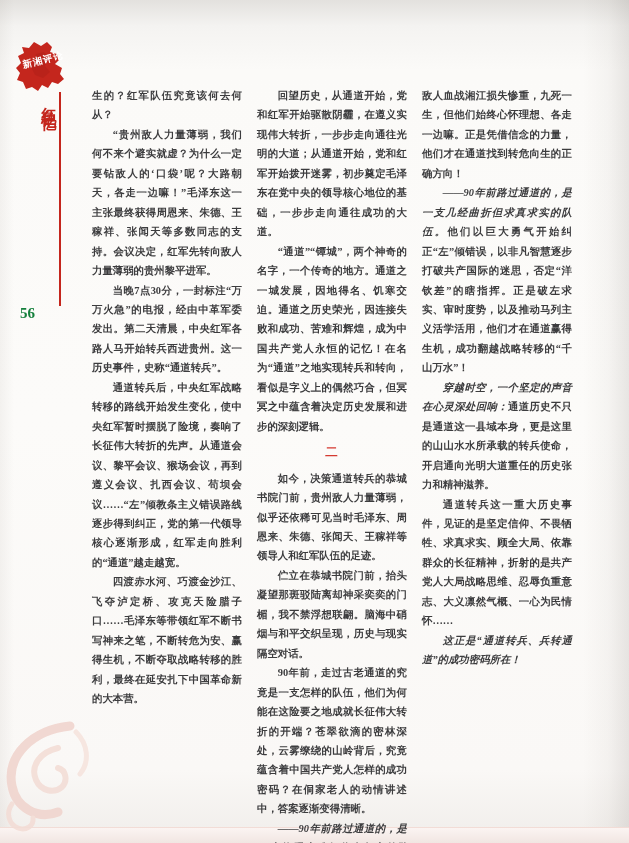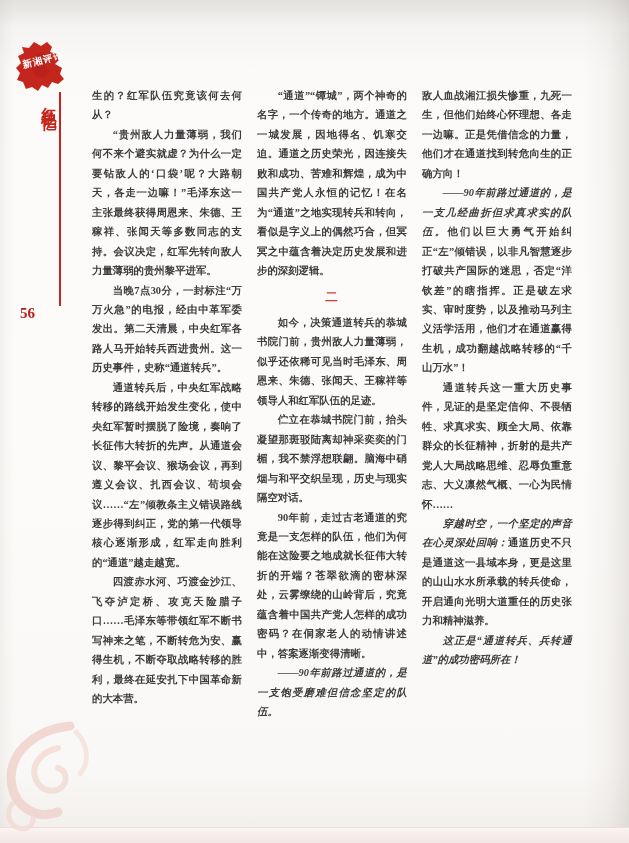--- a/index.html
+++ b/index.html
@@ -34,21 +34,21 @@
     font-family:"Liberation Sans","DejaVu Sans",sans-serif;
   }
   .vert-title{
     position:absolute;left:39px;top:95px;
     writing-mode:vertical-rl;text-orientation:upright;
     color:#c4261d;font-weight:bold;font-size:15px;letter-spacing:3px;
     font-family:"Liberation Sans","DejaVu Sans",sans-serif;
   }
   .vert-rule{position:absolute;left:59px;top:92px;width:2px;height:214px;background:#c4261d;}
   .page-num{
-    position:absolute;left:20px;top:305px;color:#b91c1c;
+    position:absolute;left:20px;top:305px;color:#15803d;
     font-size:15px;font-weight:bold;font-family:"Liberation Serif","DejaVu Serif",serif;
   }
   
   .col{
     position:absolute;top:86px;width:150px;
     font-size:10.4px;line-height:19.45px;text-align:justify;
     color:#3c3c3e;
   }
   .col-left{left:92px;}
   .col-mid{left:257px;}
@@ -94,28 +94,29 @@
 
 <div class="col col-left">
   <p class="noindent">生的？红军队伍究竟该何去何从？</p>
   <p>“贵州敌人力量薄弱，我们何不来个避实就虚？为什么一定要钻敌人的‘口袋’呢？大路朝天，各走一边嘛！”毛泽东这一主张最终获得周恩来、朱德、王稼祥、张闻天等多数同志的支持。会议决定，红军先转向敌人力量薄弱的贵州黎平进军。</p>
   <p>当晚7点30分，一封标注“万万火急”的电报，经由中革军委发出。第二天清晨，中央红军各路人马开始转兵西进贵州。这一历史事件，史称“通道转兵”。</p>
   <p>通道转兵后，中央红军战略转移的路线开始发生变化，使中央红军暂时摆脱了险境，奏响了长征伟大转折的先声。从通道会议、黎平会议、猴场会议，再到遵义会议、扎西会议、苟坝会议……“左”倾教条主义错误路线逐步得到纠正，党的第一代领导核心逐渐形成，红军走向胜利的“通道”越走越宽。</p>
   <p>四渡赤水河、巧渡金沙江、飞夺泸定桥、攻克天险腊子口……毛泽东等带领红军不断书写神来之笔，不断转危为安、赢得生机，不断夺取战略转移的胜利，最终在延安扎下中国革命新的大本营。</p>
 </div>
 
 <div class="col col-mid">
+  <p>回望历史，从通道开始，党和红军开始驱散阴霾，在遵义实现伟大转折，一步步走向通往光明的大道；从通道开始，党和红军开始拨开迷雾，初步奠定毛泽东在党中央的领导核心地位的基础，一步步走向通往成功的大道。</p>
   <p>“通道”“镡城”，两个神奇的名字，一个传奇的地方。通道之一城发展，因地得名、饥寒交迫。通道之历史荣光，因连接失败和成功、苦难和辉煌，成为中国共产党人永恒的记忆！在名为“通道”之地实现转兵和转向，看似是字义上的偶然巧合，但冥冥之中蕴含着决定历史发展和进步的深刻逻辑。</p>
   <div class="divider">二</div>
   <p>如今，决策通道转兵的恭城书院门前，贵州敌人力量薄弱，似乎还依稀可见当时毛泽东、周恩来、朱德、张闻天、王稼祥等领导人和红军队伍的足迹。</p>
   <p>伫立在恭城书院门前，抬头凝望那斑驳陆离却神采奕奕的门楣，我不禁浮想联翩。脑海中硝烟与和平交织呈现，历史与现实隔空对话。</p>
   <p>90年前，走过古老通道的究竟是一支怎样的队伍，他们为何能在这险要之地成就长征伟大转折的开端？苍翠欲滴的密林深处，云雾缭绕的山岭背后，究竟蕴含着中国共产党人怎样的成功密码？在侗家老人的动情讲述中，答案逐渐变得清晰。</p>
   <p><span class="lead">——90年前路过通道的，是一支饱受磨难但信念坚定的队伍。</span></p>
 </div>
 
 <div class="col col-right">
   <p class="noindent">敌人血战湘江损失惨重，九死一生，但他们始终心怀理想、各走一边嘛。正是凭借信念的力量，他们才在通道找到转危向生的正确方向！</p>
   <p><span class="lead">——90年前路过通道的，是一支几经曲折但求真求实的队伍。</span><span>他们以巨大勇气开始纠正“左”倾错误，以非凡智慧逐步打破共产国际的迷思，否定“洋钦差”的瞎指挥。正是破左求实、审时度势，以及推动马列主义活学活用，他们才在通道赢得生机，成功翻越战略转移的“千山万水”！</span></p>
+  <p><span class="lead">穿越时空，一个坚定的声音在心灵深处回响：</span><span>通道历史不只是通道这一县域本身，更是这里的山山水水所承载的转兵使命，开启通向光明大道重任的历史张力和精神滋养。</span></p>
   <p>通道转兵这一重大历史事件，见证的是坚定信仰、不畏牺牲、求真求实、顾全大局、依靠群众的长征精神，折射的是共产党人大局战略思维、忍辱负重意志、大义凛然气概、一心为民情怀……</p>
-  <p><span class="lead">穿越时空，一个坚定的声音在心灵深处回响：</span><span>通道历史不只是通道这一县域本身，更是这里的山山水水所承载的转兵使命，开启通向光明大道重任的历史张力和精神滋养。</span></p>
   <p class="italic">这正是“通道转兵、兵转通道”的成功密码所在！</p>
 
 </div>
 
 </body></html>

